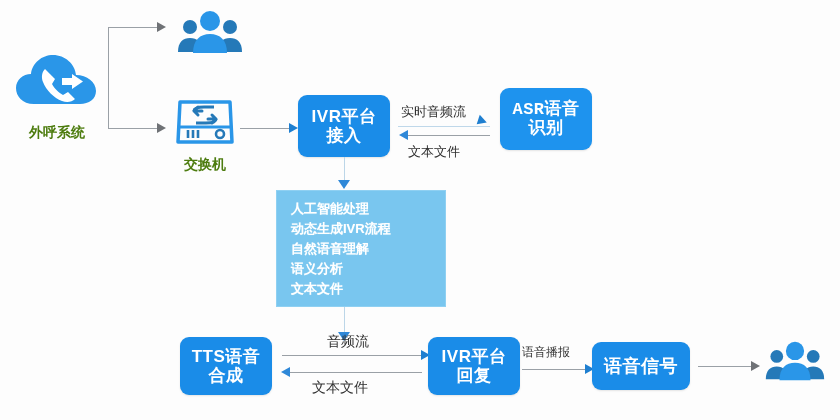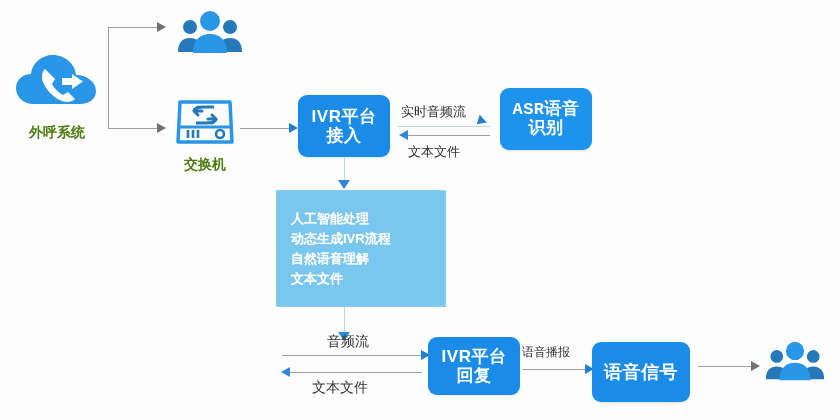--- a/index.html
+++ b/index.html
@@ -176,45 +176,50 @@
   <div class="arrow-l" style="left:399px; top:130px;"></div>
   <div class="edge-label" style="left:408px; top:143px;">文本文件</div>
 
   <div class="vline blue" style="left:344px; top:157px; height:26px;"></div>
   <div class="arrow-d" style="left:338px; top:180px;"></div>
 
   <div class="panel" style="left:264px; top:190px; width:170px; height:117px;margin-left:12px;">
     <div class="pln">人工智能处理</div>
     <div class="pln">动态生成IVR流程</div>
     <div class="pln">自然语音理解</div>
+    <div class="pln">语义分析</div>
     <div class="pln">文本文件</div>
   </div>
 
   <div class="vline blue" style="left:344px; top:307px; height:28px;"></div>
   <div class="arrow-d" style="left:338px; top:332px;"></div>
 
+  <div class="box" style="left:180px; top:337px; width:92px; height:58px; font-size:17px;">
+    <span class="ln">TTS语音</span>
+    <span class="ln">合成</span>
+  </div>
 
   <div class="edge-label" style="left:327px; top:333px; font-size:14px;">音频流</div>
   <div class="hline" style="left:282px; top:355px; width:140px;"></div>
   <div class="arrow-r" style="left:421px; top:350px;"></div>
 
   <div class="hline" style="left:290px; top:372px; width:132px;"></div>
   <div class="arrow-l" style="left:281px; top:367px;"></div>
   <div class="edge-label" style="left:312px; top:379px; font-size:14px;">文本文件</div>
 
   <div class="box" style="left:428px; top:337px; width:92px; height:58px; font-size:17px;">
     <span class="ln">IVR平台</span>
     <span class="ln">回复</span>
   </div>
 
   <div class="edge-label" style="left:522px; top:344px; font-size:12px;">语音播报</div>
   <div class="hline" style="left:522px; top:369px; width:64px;"></div>
   <div class="arrow-r" style="left:585px; top:364px;"></div>
 
-  <div class="box" style="left:592px; top:342px; width:98px; height:60px; font-size:18px;">
+  <div class="box" style="left:592px; top:342px; width:98px; height:48px; font-size:18px;">
     <span class="ln">语音信号</span>
   </div>
 
   <div class="hline" style="left:698px; top:366px; width:54px;"></div>
   <div class="arrow-r gray" style="left:751px; top:361px;"></div>
 
   <div class="abs" style="left:764px; top:338px;">
     <svg width="62" height="46" viewBox="0 0 68 48">
       <circle cx="14" cy="19" r="7" fill="#2579b8"></circle>
       <path d="M2 44 C2 34 7 30 14 30 C21 30 26 34 26 44 Z" fill="#2579b8"></path>

